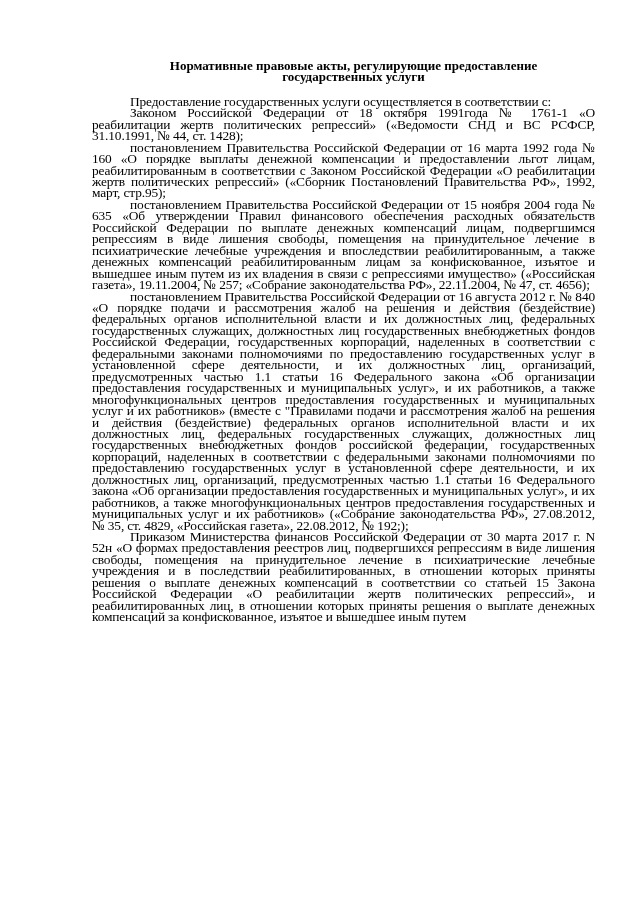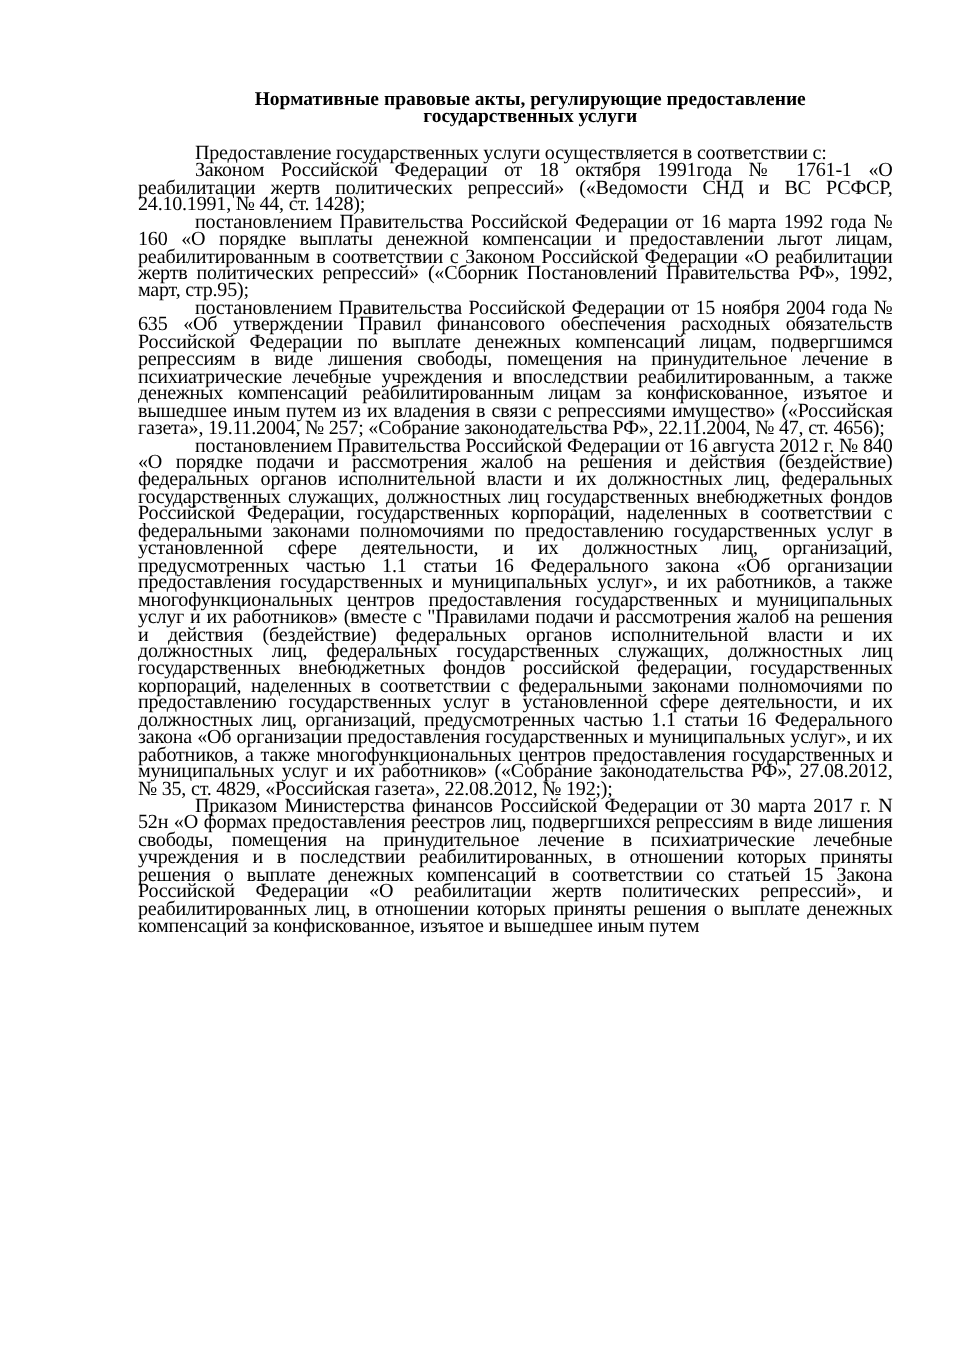--- a/index.html
+++ b/index.html
@@ -45,19 +45,19 @@
 <body>
 
 <div class="page">
   <div class="title">
     <div>Нормативные правовые акты, регулирующие  предоставление</div>
     <div>государственных услуги</div>
   </div>
 
   <div class="body">
     <p class="para">Предоставление государственных услуги осуществляется в соответствии с:</p>
-    <p class="para">Законом Российской Федерации от 18 октября 1991года № 1761-1 «О реабилитации жертв политических репрессий»  («Ведомости СНД и ВС РСФСР, 24.10.1991, № 44, ст. 1428);</p>
+    <p class="para">Законом Российской Федерации от 18 октября 1991года № 1761-1 «О реабилитации жертв политических репрессий»  («Ведомости СНД и ВС РСФСР, 31.10.1991, № 44, ст. 1428);</p>
     <p class="para">постановлением Правительства Российской Федерации от 16 марта 1992 года № 160 «О порядке выплаты денежной компенсации и предоставлении льгот лицам, реабилитированным в соответствии с Законом Российской Федерации «О реабилитации жертв политических репрессий»  («Сборник Постановлений Правительства РФ», 1992, март, стр.95);</p>
     <p class="para">постановлением Правительства Российской Федерации от 15 ноября 2004 года  № 635 «Об утверждении Правил финансового обеспечения расходных обязательств Российской Федерации по выплате денежных компенсаций лицам, подвергшимся репрессиям в виде лишения свободы, помещения на принудительное лечение в психиатрические лечебные учреждения и впоследствии реабилитированным, а также денежных компенсаций реабилитированным лицам за конфискованное, изъятое и вышедшее иным путем из их владения в связи с репрессиями имущество» («Российская газета», 19.11.2004,  № 257; «Собрание законодательства РФ», 22.11.2004, № 47, ст. 4656);</p>
     <p class="para">постановлением Правительства Российской Федерации от 16 августа 2012 г. № 840 «О порядке подачи и рассмотрения жалоб на решения и действия (бездействие) федеральных органов исполнительной власти и их должностных лиц, федеральных государственных служащих, должностных лиц государственных внебюджетных фондов Российской Федерации, государственных корпораций, наделенных в соответствии с федеральными законами полномочиями по предоставлению государственных услуг в установленной сфере деятельности, и их должностных лиц, организаций, предусмотренных частью 1.1 статьи 16 Федерального закона «Об организации предоставления государственных и муниципальных услуг», и их работников, а также многофункциональных центров предоставления государственных и муниципальных услуг и их работников» (вместе с "Правилами подачи и рассмотрения жалоб на решения и действия (бездействие) федеральных органов исполнительной власти и их должностных лиц, федеральных государственных служащих, должностных лиц государственных внебюджетных фондов российской федерации, государственных корпораций, наделенных в соответствии с федеральными законами полномочиями по предоставлению государственных услуг в установленной сфере деятельности, и их должностных лиц, организаций, предусмотренных частью 1.1 статьи 16 Федерального закона «Об организации предоставления государственных и муниципальных услуг», и их работников, а также многофункциональных центров предоставления государственных и муниципальных услуг и их работников» («Собрание законодательства РФ», 27.08.2012, № 35, ст. 4829, «Российская газета», 22.08.2012, № 192;);</p>
     <p class="para">Приказом Министерства финансов  Российской Федерации от 30 марта 2017 г. N 52н «О формах предоставления реестров лиц, подвергшихся репрессиям в виде лишения свободы, помещения на принудительное лечение в психиатрические лечебные учреждения и в последствии реабилитированных, в отношении которых приняты решения о выплате денежных компенсаций в соответствии со статьей 15  Закона Российской Федерации «О реабилитации жертв политических репрессий», и реабилитированных лиц, в отношении которых приняты решения о выплате денежных компенсаций за конфискованное, изъятое и вышедшее иным путем</p>
   </div>
 </div>
 
 </body></html>

